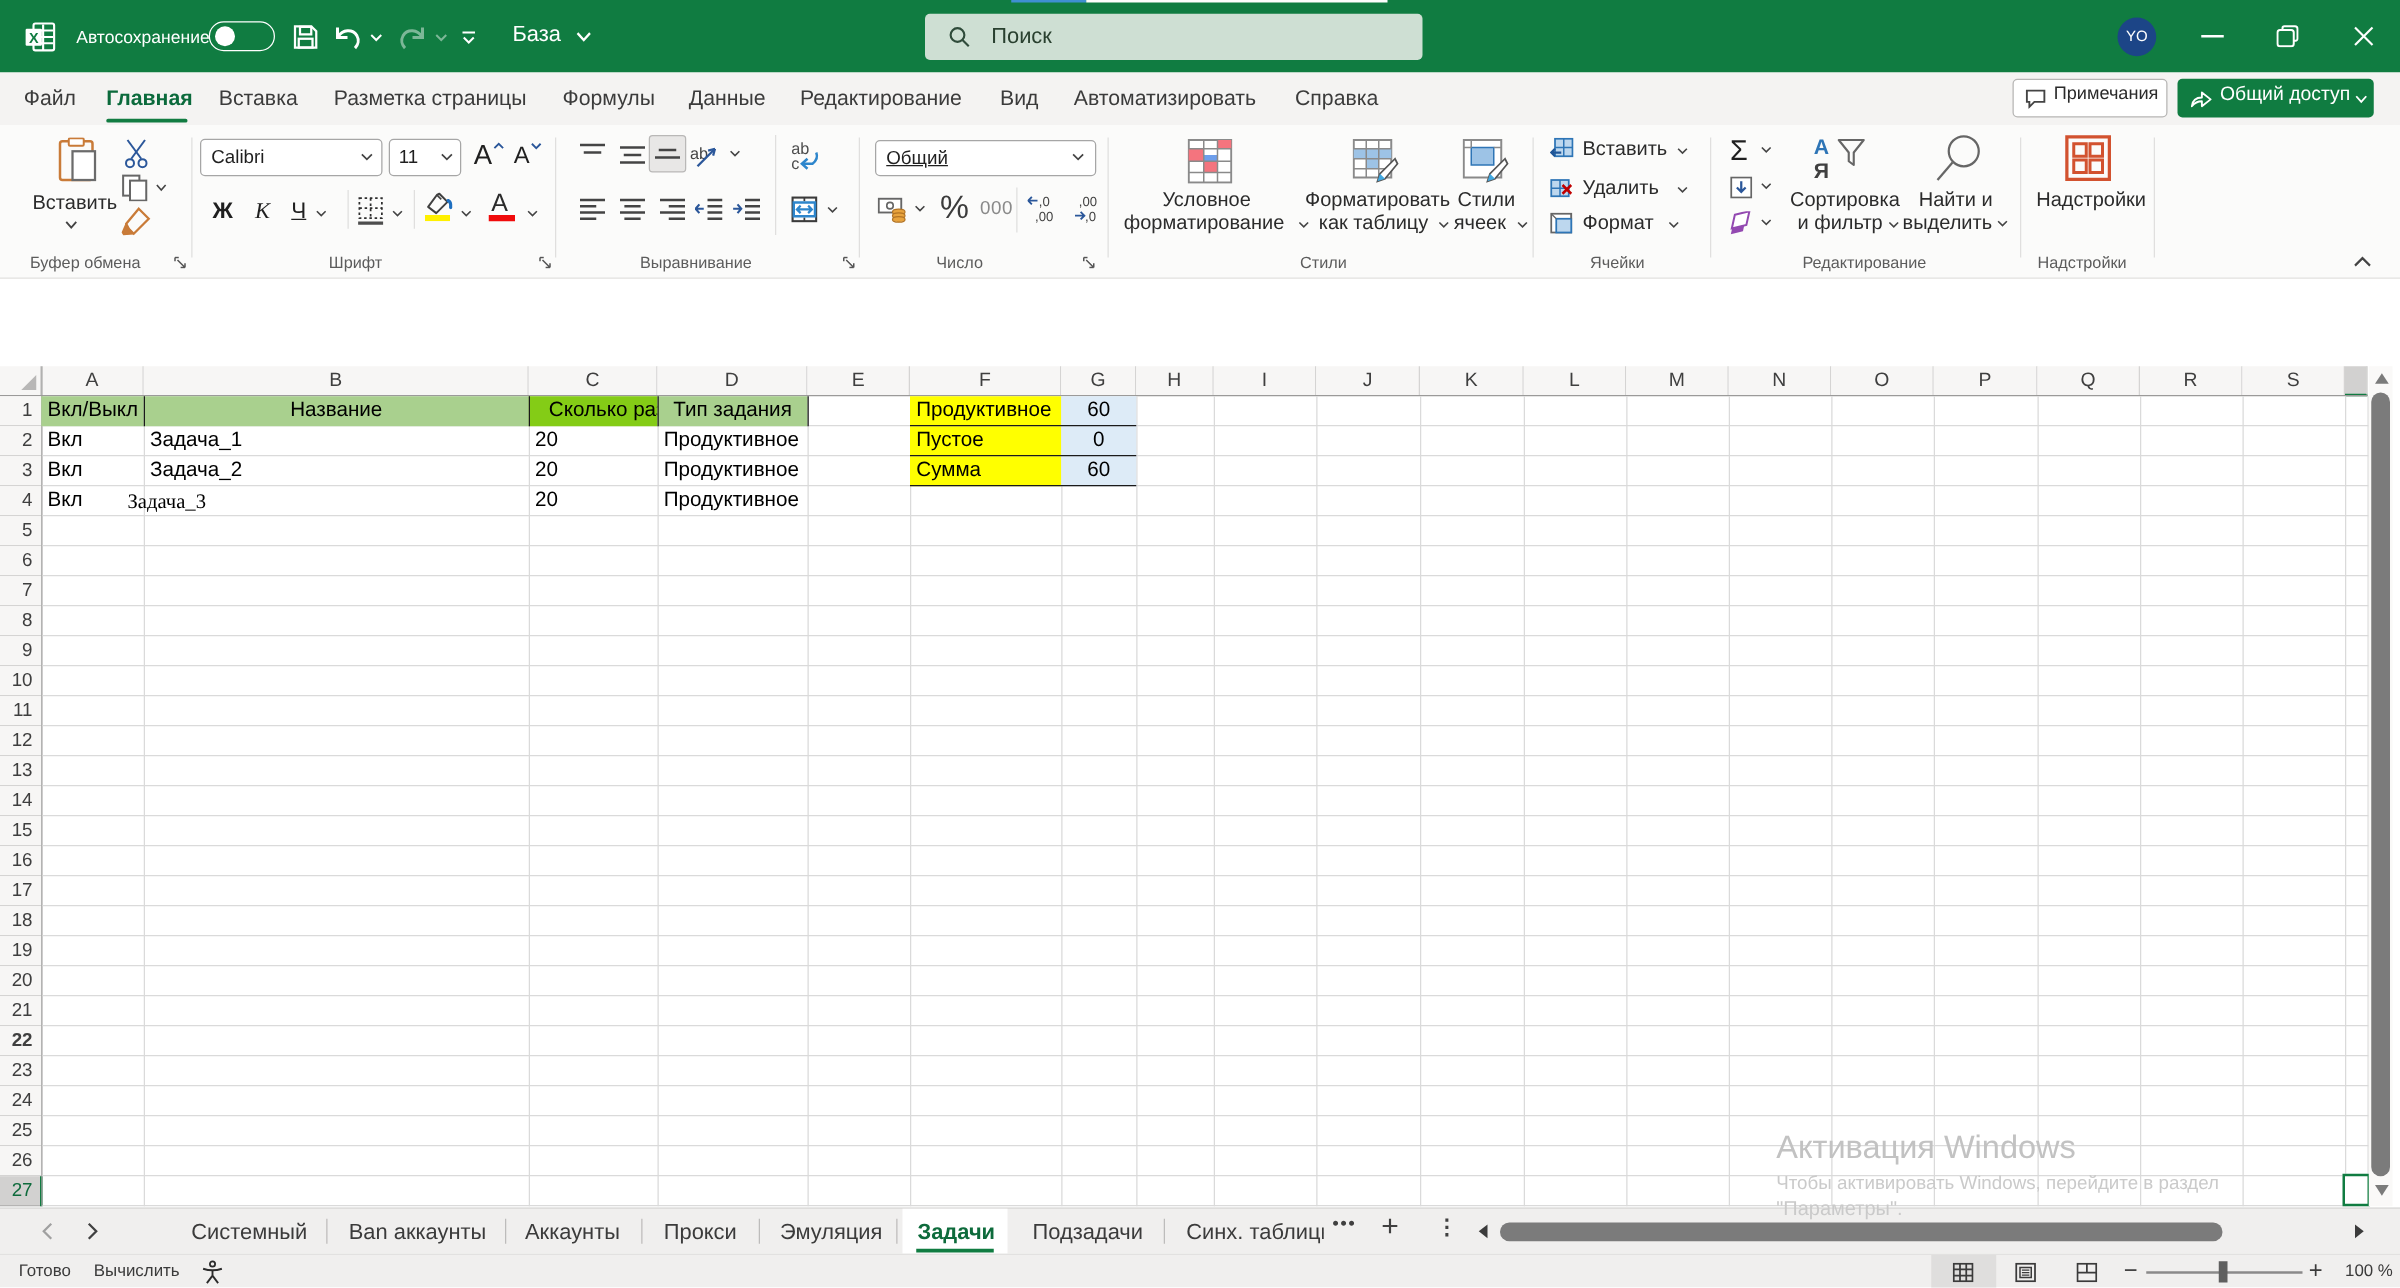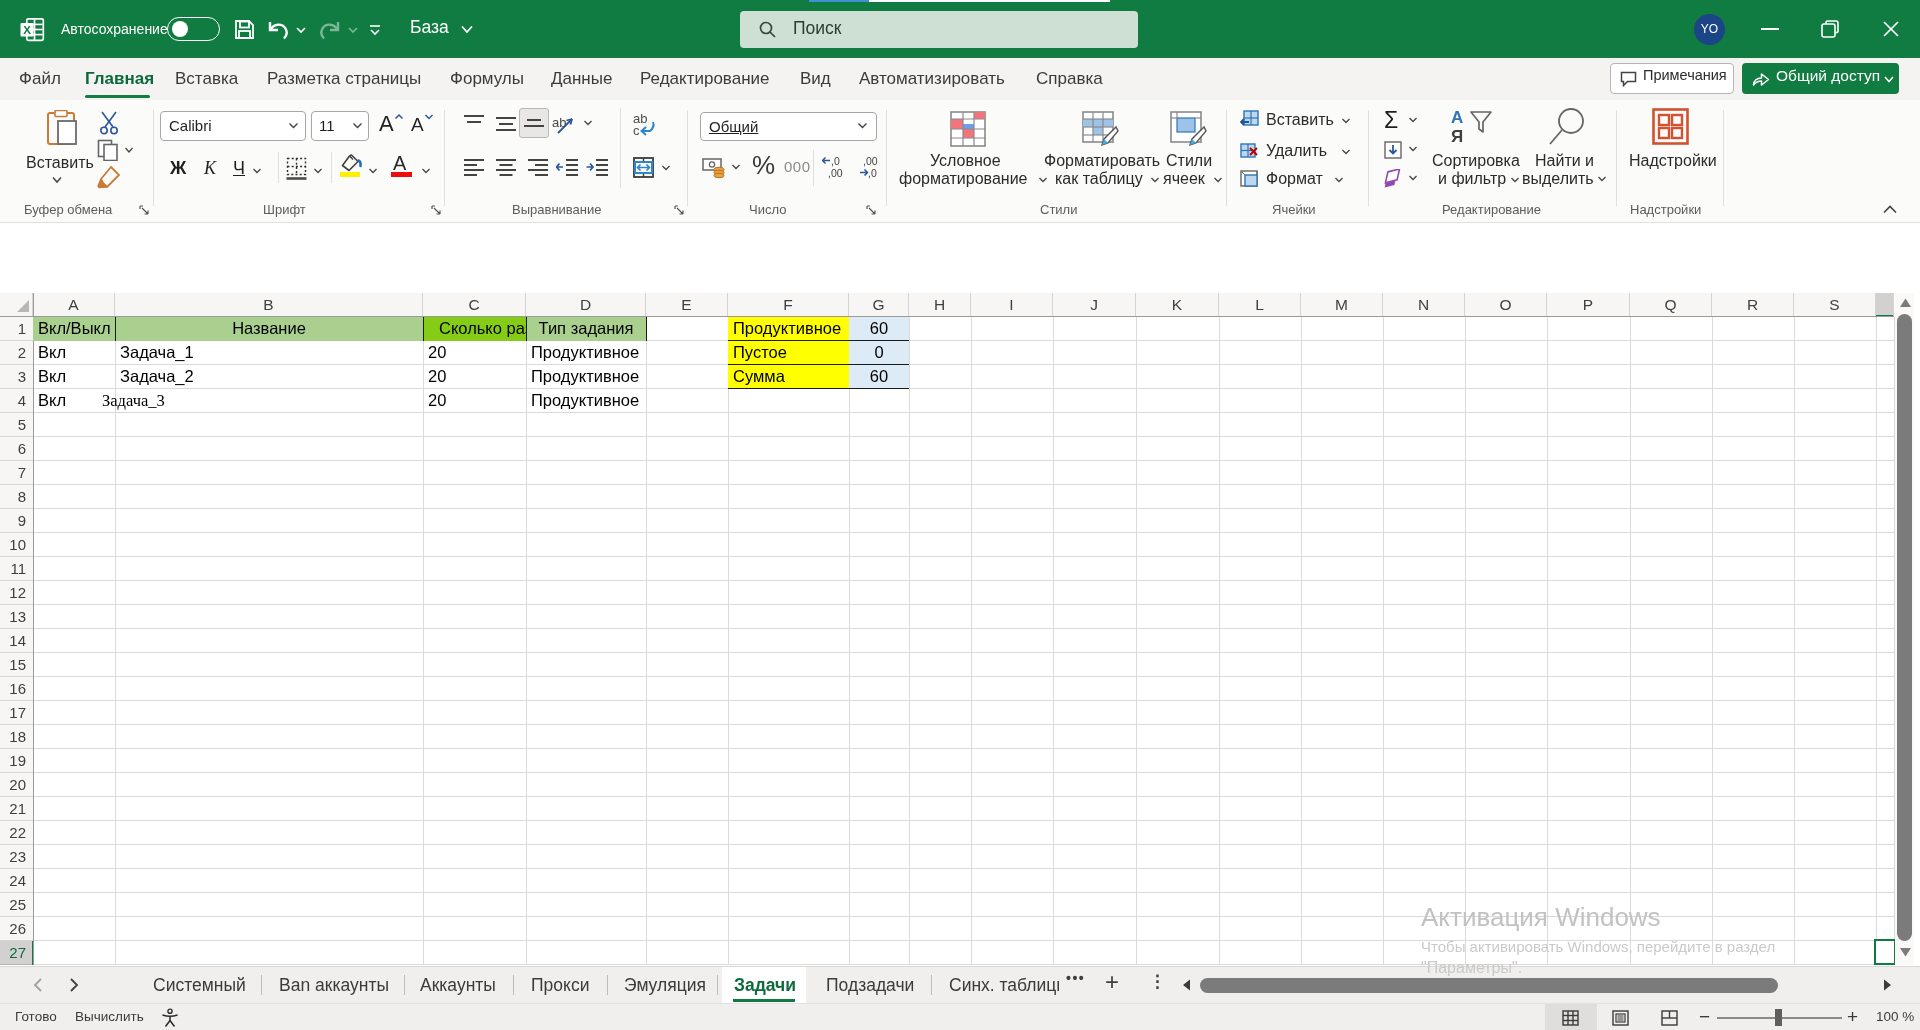--- a/index.html
+++ b/index.html
@@ -527,21 +527,21 @@
     <div class="rowhdr" style="top:288px;">12</div>
     <div class="rowhdr" style="top:312px;">13</div>
     <div class="rowhdr" style="top:336px;">14</div>
     <div class="rowhdr" style="top:360px;">15</div>
     <div class="rowhdr" style="top:384px;">16</div>
     <div class="rowhdr" style="top:408px;">17</div>
     <div class="rowhdr" style="top:432px;">18</div>
     <div class="rowhdr" style="top:456px;">19</div>
     <div class="rowhdr" style="top:480px;">20</div>
     <div class="rowhdr" style="top:504px;">21</div>
-    <div class="rowhdr" style="top:528px;">22</div>
+    <div class="rowhdr" style="top:528px;font-weight:bold;">22</div>
     <div class="rowhdr" style="top:552px;">23</div>
     <div class="rowhdr" style="top:576px;">24</div>
     <div class="rowhdr" style="top:600px;">25</div>
     <div class="rowhdr" style="top:624px;text-align:right;">26</div>
     <div class="rowhdr" style="top:648px;background:#D2D1D0;color:#0E6B3C;border-bottom:1px solid #B5B4B3;">27</div>
     <div class="abs" style="left:32px;top:648px;width:2px;height:24px;background:#107C41;"></div>
     <div class="abs" style="left:33px;top:0;width:1px;height:672px;background:#9B9A99;"></div>
     <div class="vline" style="left:115px;"></div>
     <div class="vline" style="left:423px;"></div>
     <div class="vline" style="left:526px;"></div>

